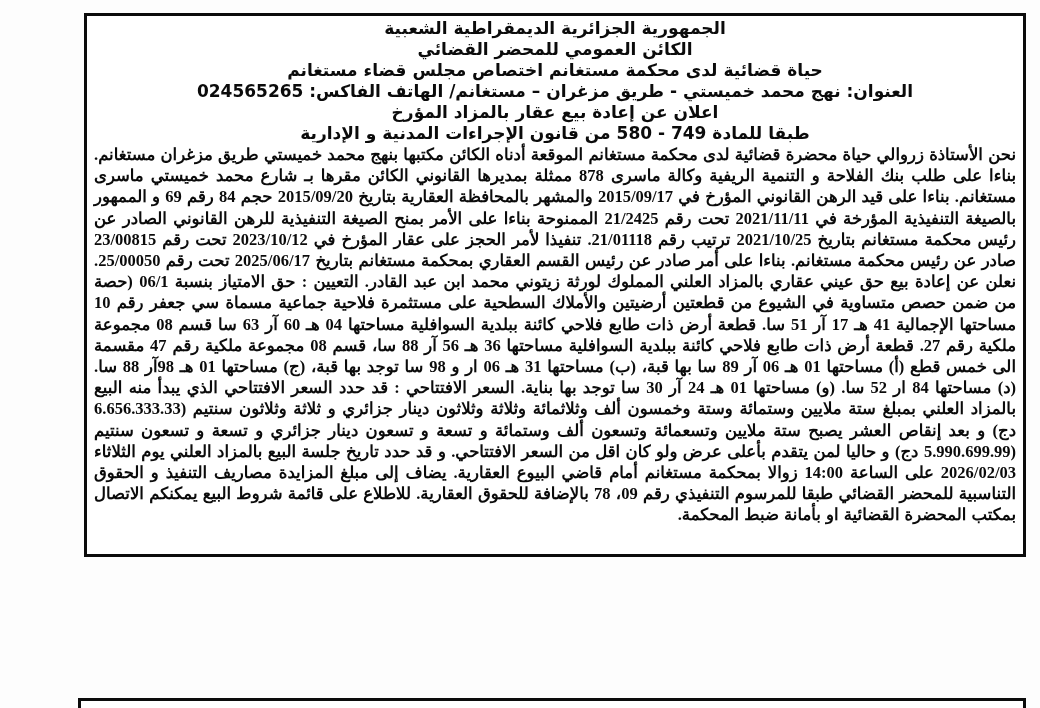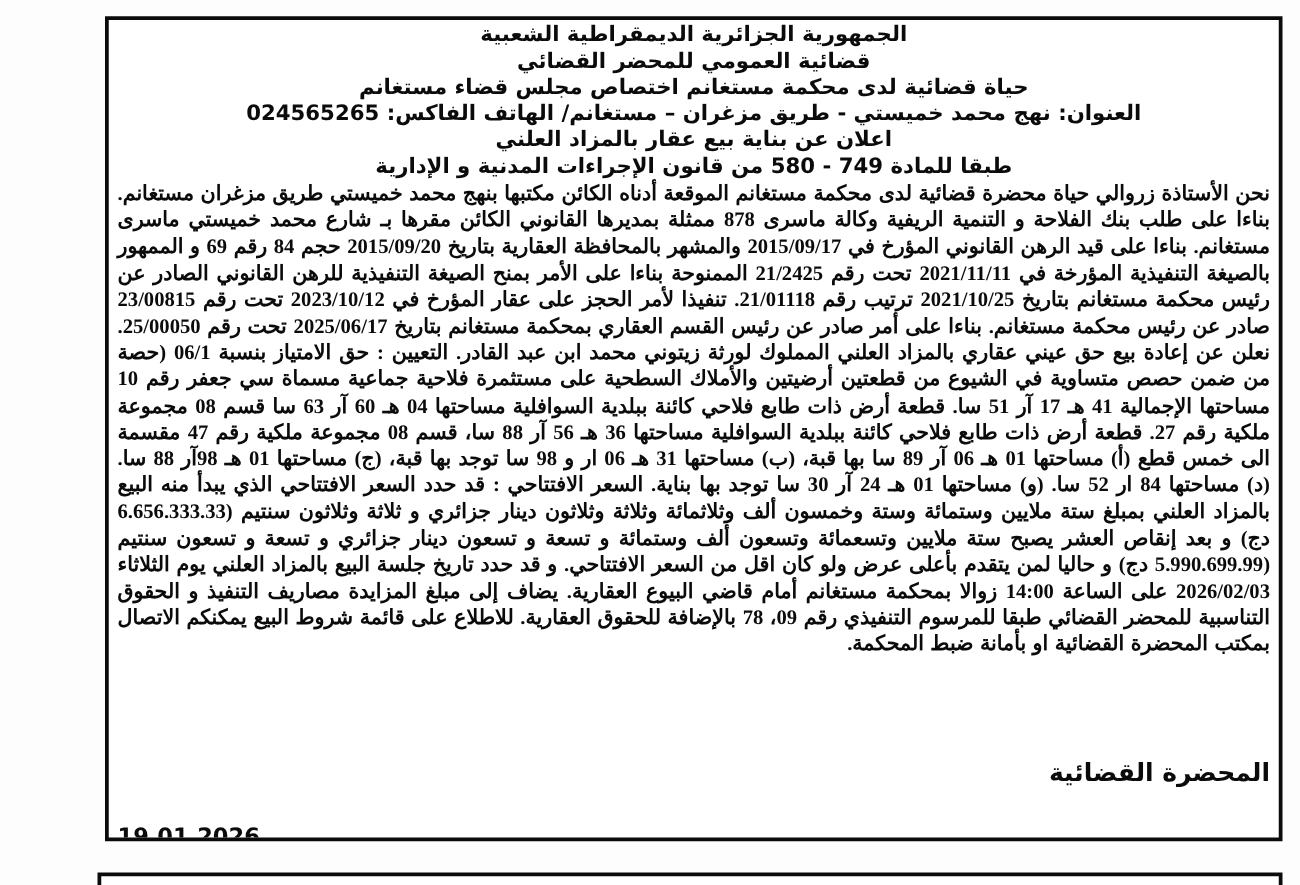--- a/index.html
+++ b/index.html
@@ -13,21 +13,21 @@
     overflow: hidden;
     position: relative;
     font-family: "DejaVu Sans", sans-serif;
     color: #0b0b0b;
   }
   .notice-box {
     position: absolute;
     left: 84px;
     top: 13px;
     width: 942px;
-    height: 660px;
+    height: 544px;
     box-sizing: border-box;
     border: 3px solid #0b0b0b;
     background: #ffffff;
     direction: rtl;
     font-weight: bold;
     padding: 2px 7px 0 7px;
     overflow: hidden;
   }
   .hdr-line {
     text-align: center;
@@ -65,24 +65,24 @@
     box-sizing: border-box;
     border: 3px solid #0b0b0b;
     background: #ffffff;
   }
 </style>
 </head>
 <body>
 
 <div class="notice-box">
   <div class="hdr-line">الجمهورية الجزائرية الديمقراطية الشعبية</div>
-  <div class="hdr-line">قضائية العمومي للمحضر القضائي</div>
+  <div class="hdr-line">الكائن العمومي للمحضر القضائي</div>
   <div class="hdr-line">حياة قضائية لدى محكمة مستغانم اختصاص مجلس قضاء مستغانم</div>
   <div class="hdr-line">العنوان: نهج محمد خميستي - طريق مزغران – مستغانم/ الهاتف الفاكس: 024565265</div>
-  <div class="hdr-line">اعلان عن بناية بيع عقار بالمزاد العلني</div>
+  <div class="hdr-line">اعلان عن إعادة بيع عقار بالمزاد المؤرخ</div>
   <div class="hdr-line">طبقا للمادة 749 - 580 من قانون الإجراءات المدنية و الإدارية</div>
 
   <p class="body-text">نحن الأستاذة زروالي حياة محضرة قضائية لدى محكمة مستغانم الموقعة أدناه الكائن مكتبها بنهج محمد خميستي طريق مزغران مستغانم. بناءا على طلب بنك الفلاحة و التنمية الريفية وكالة ماسرى 878 ممثلة بمديرها القانوني الكائن مقرها بـ شارع محمد خميستي ماسرى مستغانم. بناءا على قيد الرهن القانوني المؤرخ في 2015/09/17 والمشهر بالمحافظة العقارية بتاريخ 2015/09/20 حجم 84 رقم 69 و الممهور بالصيغة التنفيذية المؤرخة في 2021/11/11 تحت رقم 21/2425 الممنوحة بناءا على الأمر بمنح الصيغة التنفيذية للرهن القانوني الصادر عن رئيس محكمة مستغانم بتاريخ 2021/10/25 ترتيب رقم 21/01118. تنفيذا لأمر الحجز على عقار المؤرخ في 2023/10/12 تحت رقم 23/00815 صادر عن رئيس محكمة مستغانم. بناءا على أمر صادر عن رئيس القسم العقاري بمحكمة مستغانم بتاريخ 2025/06/17 تحت رقم 25/00050. نعلن عن إعادة بيع حق عيني عقاري بالمزاد العلني المملوك لورثة زيتوني محمد ابن عبد القادر. التعيين : حق الامتياز بنسبة 06/1 (حصة من ضمن حصص متساوية في الشيوع من قطعتين أرضيتين والأملاك السطحية على مستثمرة فلاحية جماعية مسماة سي جعفر رقم 10 مساحتها الإجمالية 41 هـ 17 آر 51 سا. قطعة أرض ذات طابع فلاحي كائنة ببلدية السوافلية مساحتها 04 هـ 60 آر 63 سا قسم 08 مجموعة ملكية رقم 27. قطعة أرض ذات طابع فلاحي كائنة ببلدية السوافلية مساحتها 36 هـ 56 آر 88 سا، قسم 08 مجموعة ملكية رقم 47 مقسمة الى خمس قطع (أ) مساحتها 01 هـ 06 آر 89 سا بها قبة، (ب) مساحتها 31 هـ 06 ار و 98 سا توجد بها قبة، (ج) مساحتها 01 هـ 98آر 88 سا. (د) مساحتها 84 ار 52 سا. (و) مساحتها 01 هـ 24 آر 30 سا توجد بها بناية. السعر الافتتاحي : قد حدد السعر الافتتاحي الذي يبدأ منه البيع بالمزاد العلني بمبلغ ستة ملايين وستمائة وستة وخمسون ألف وثلاثمائة وثلاثة وثلاثون دينار جزائري و ثلاثة وثلاثون سنتيم (6.656.333.33 دج) و بعد إنقاص العشر يصبح ستة ملايين وتسعمائة وتسعون ألف وستمائة و تسعة و تسعون دينار جزائري و تسعة و تسعون سنتيم (5.990.699.99 دج) و حاليا لمن يتقدم بأعلى عرض ولو كان اقل من السعر الافتتاحي. و قد حدد تاريخ جلسة البيع بالمزاد العلني يوم الثلاثاء 2026/02/03 على الساعة 14:00 زوالا بمحكمة مستغانم أمام قاضي البيوع العقارية. يضاف إلى مبلغ المزايدة مصاريف التنفيذ و الحقوق التناسبية للمحضر القضائي طبقا للمرسوم التنفيذي رقم 09، 78 بالإضافة للحقوق العقارية. للاطلاع على قائمة شروط البيع يمكنكم الاتصال بمكتب المحضرة القضائية او بأمانة ضبط المحكمة.</p>
 
   <div class="sig-line">المحضرة القضائية</div>
   <div class="date-line">19.01.2026</div>
 </div>
 
 <div class="next-box"></div>
 

